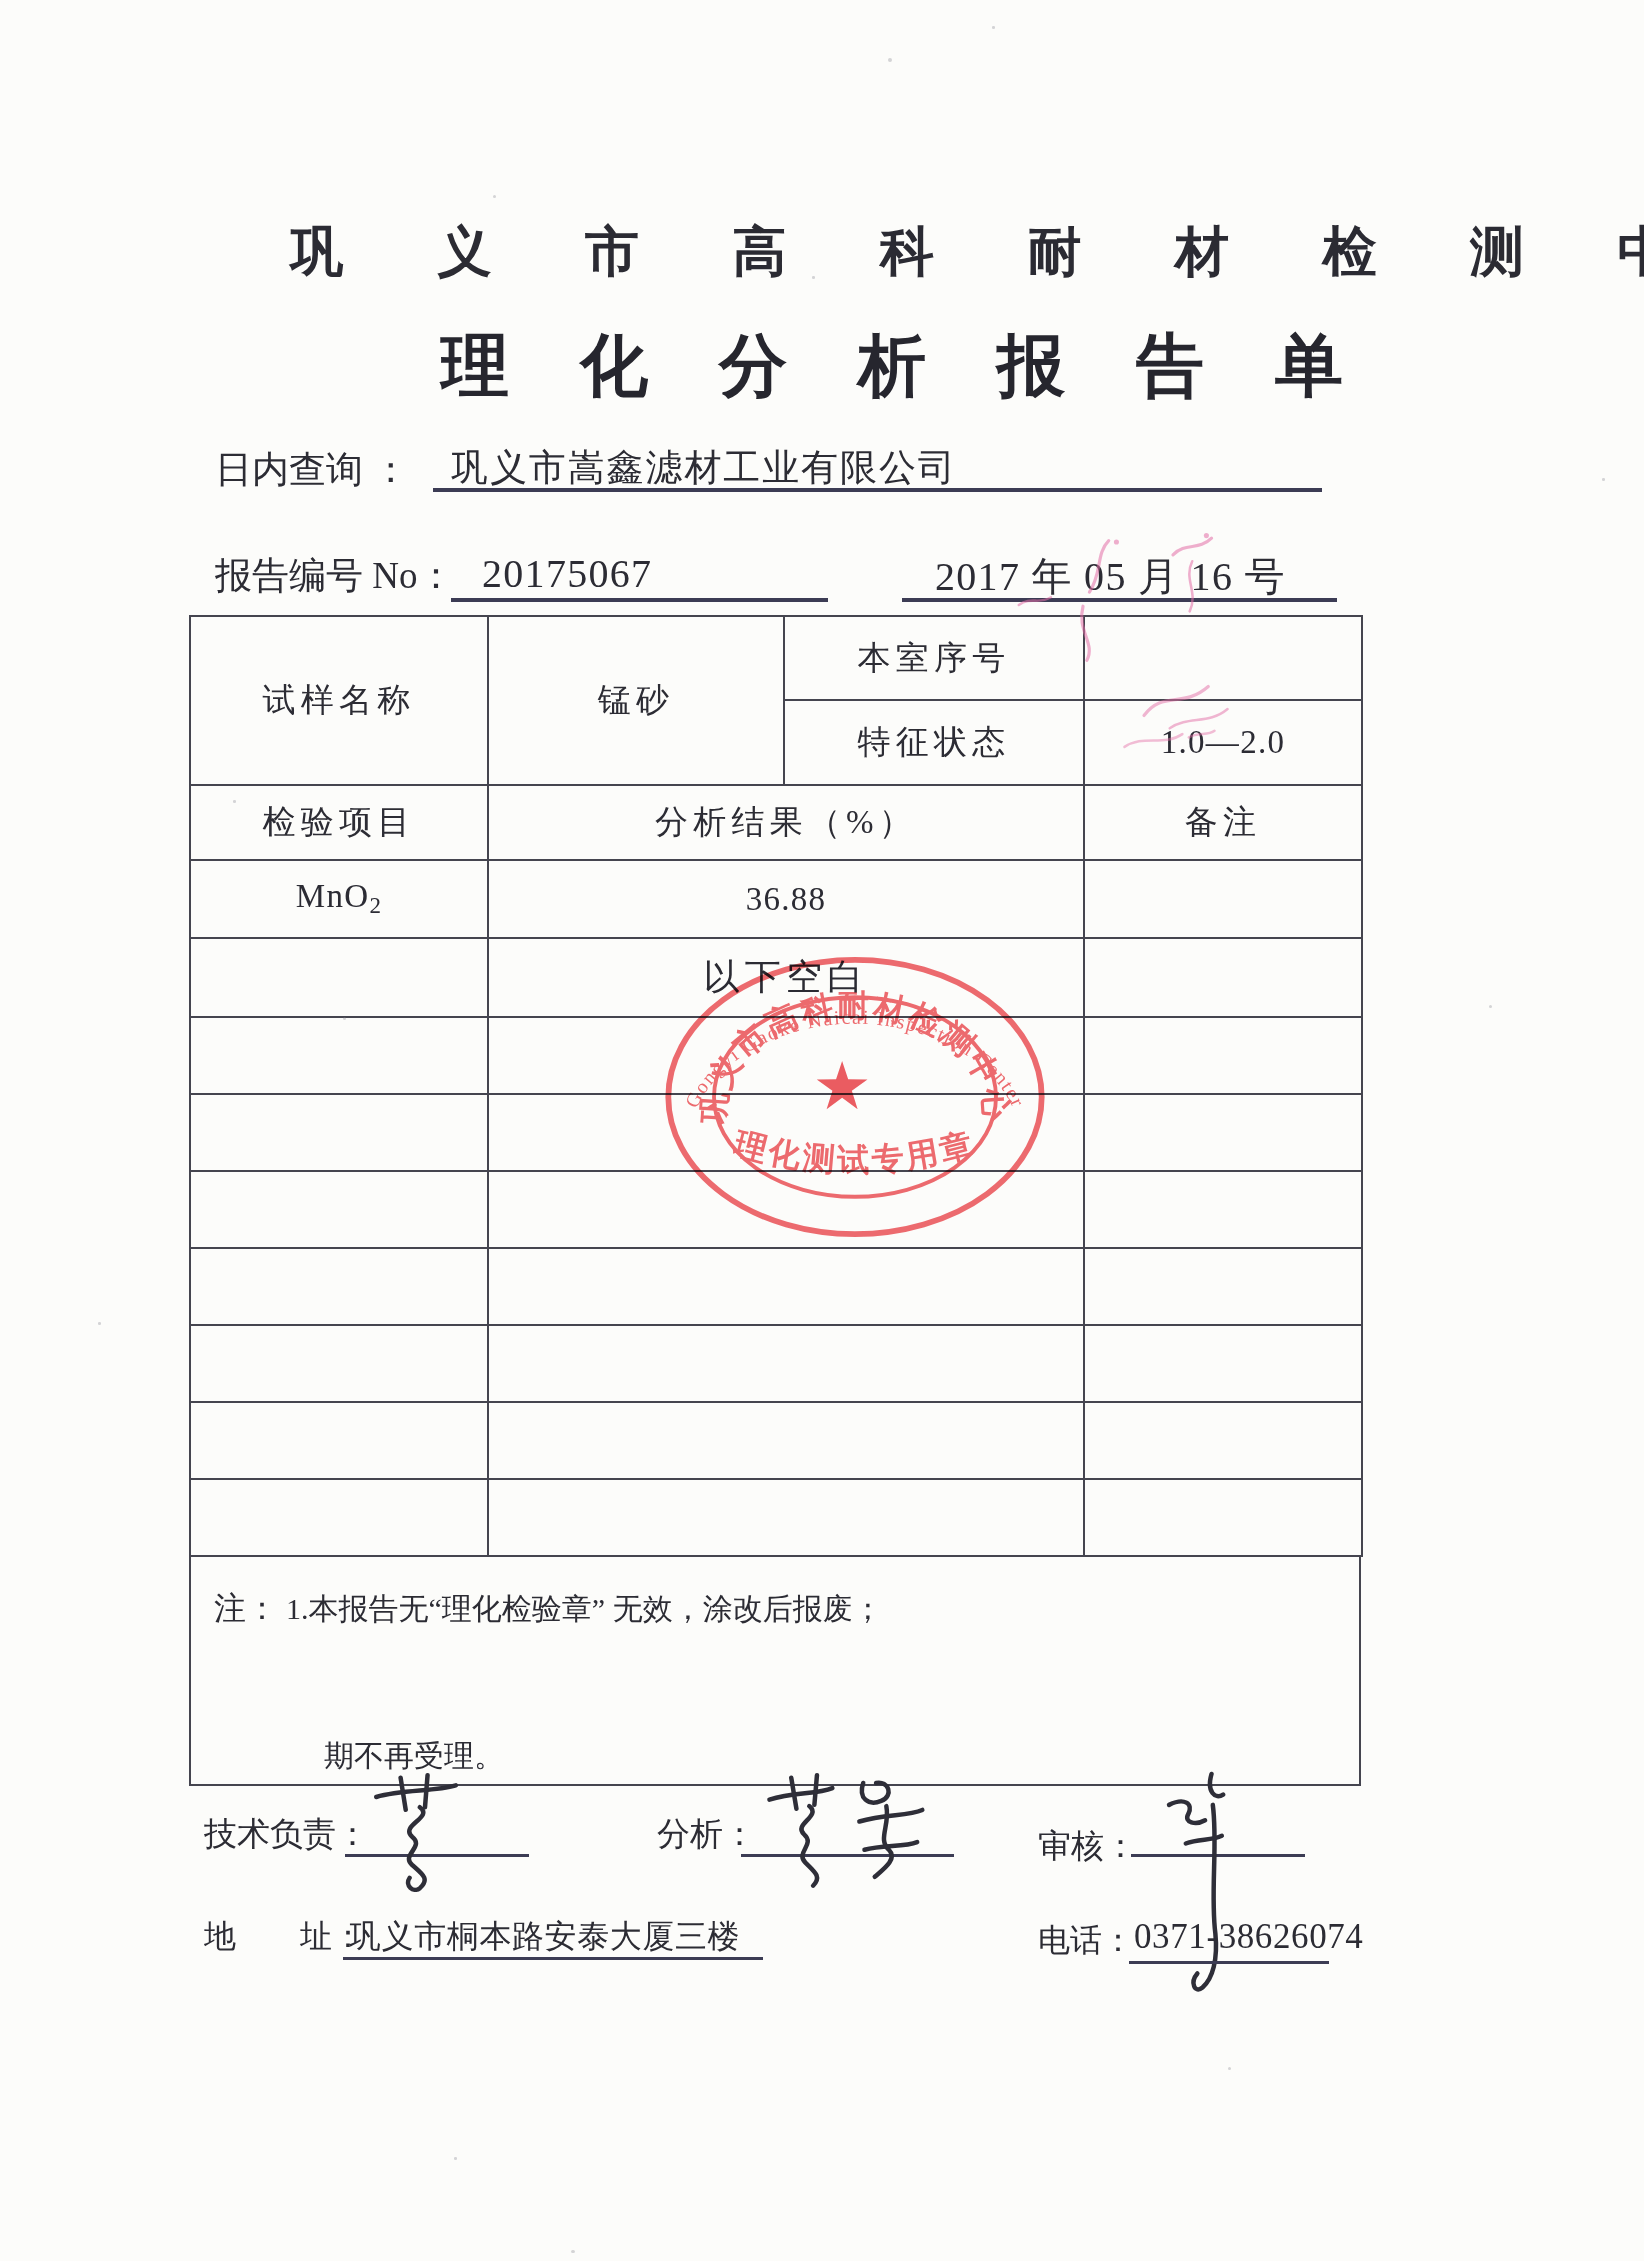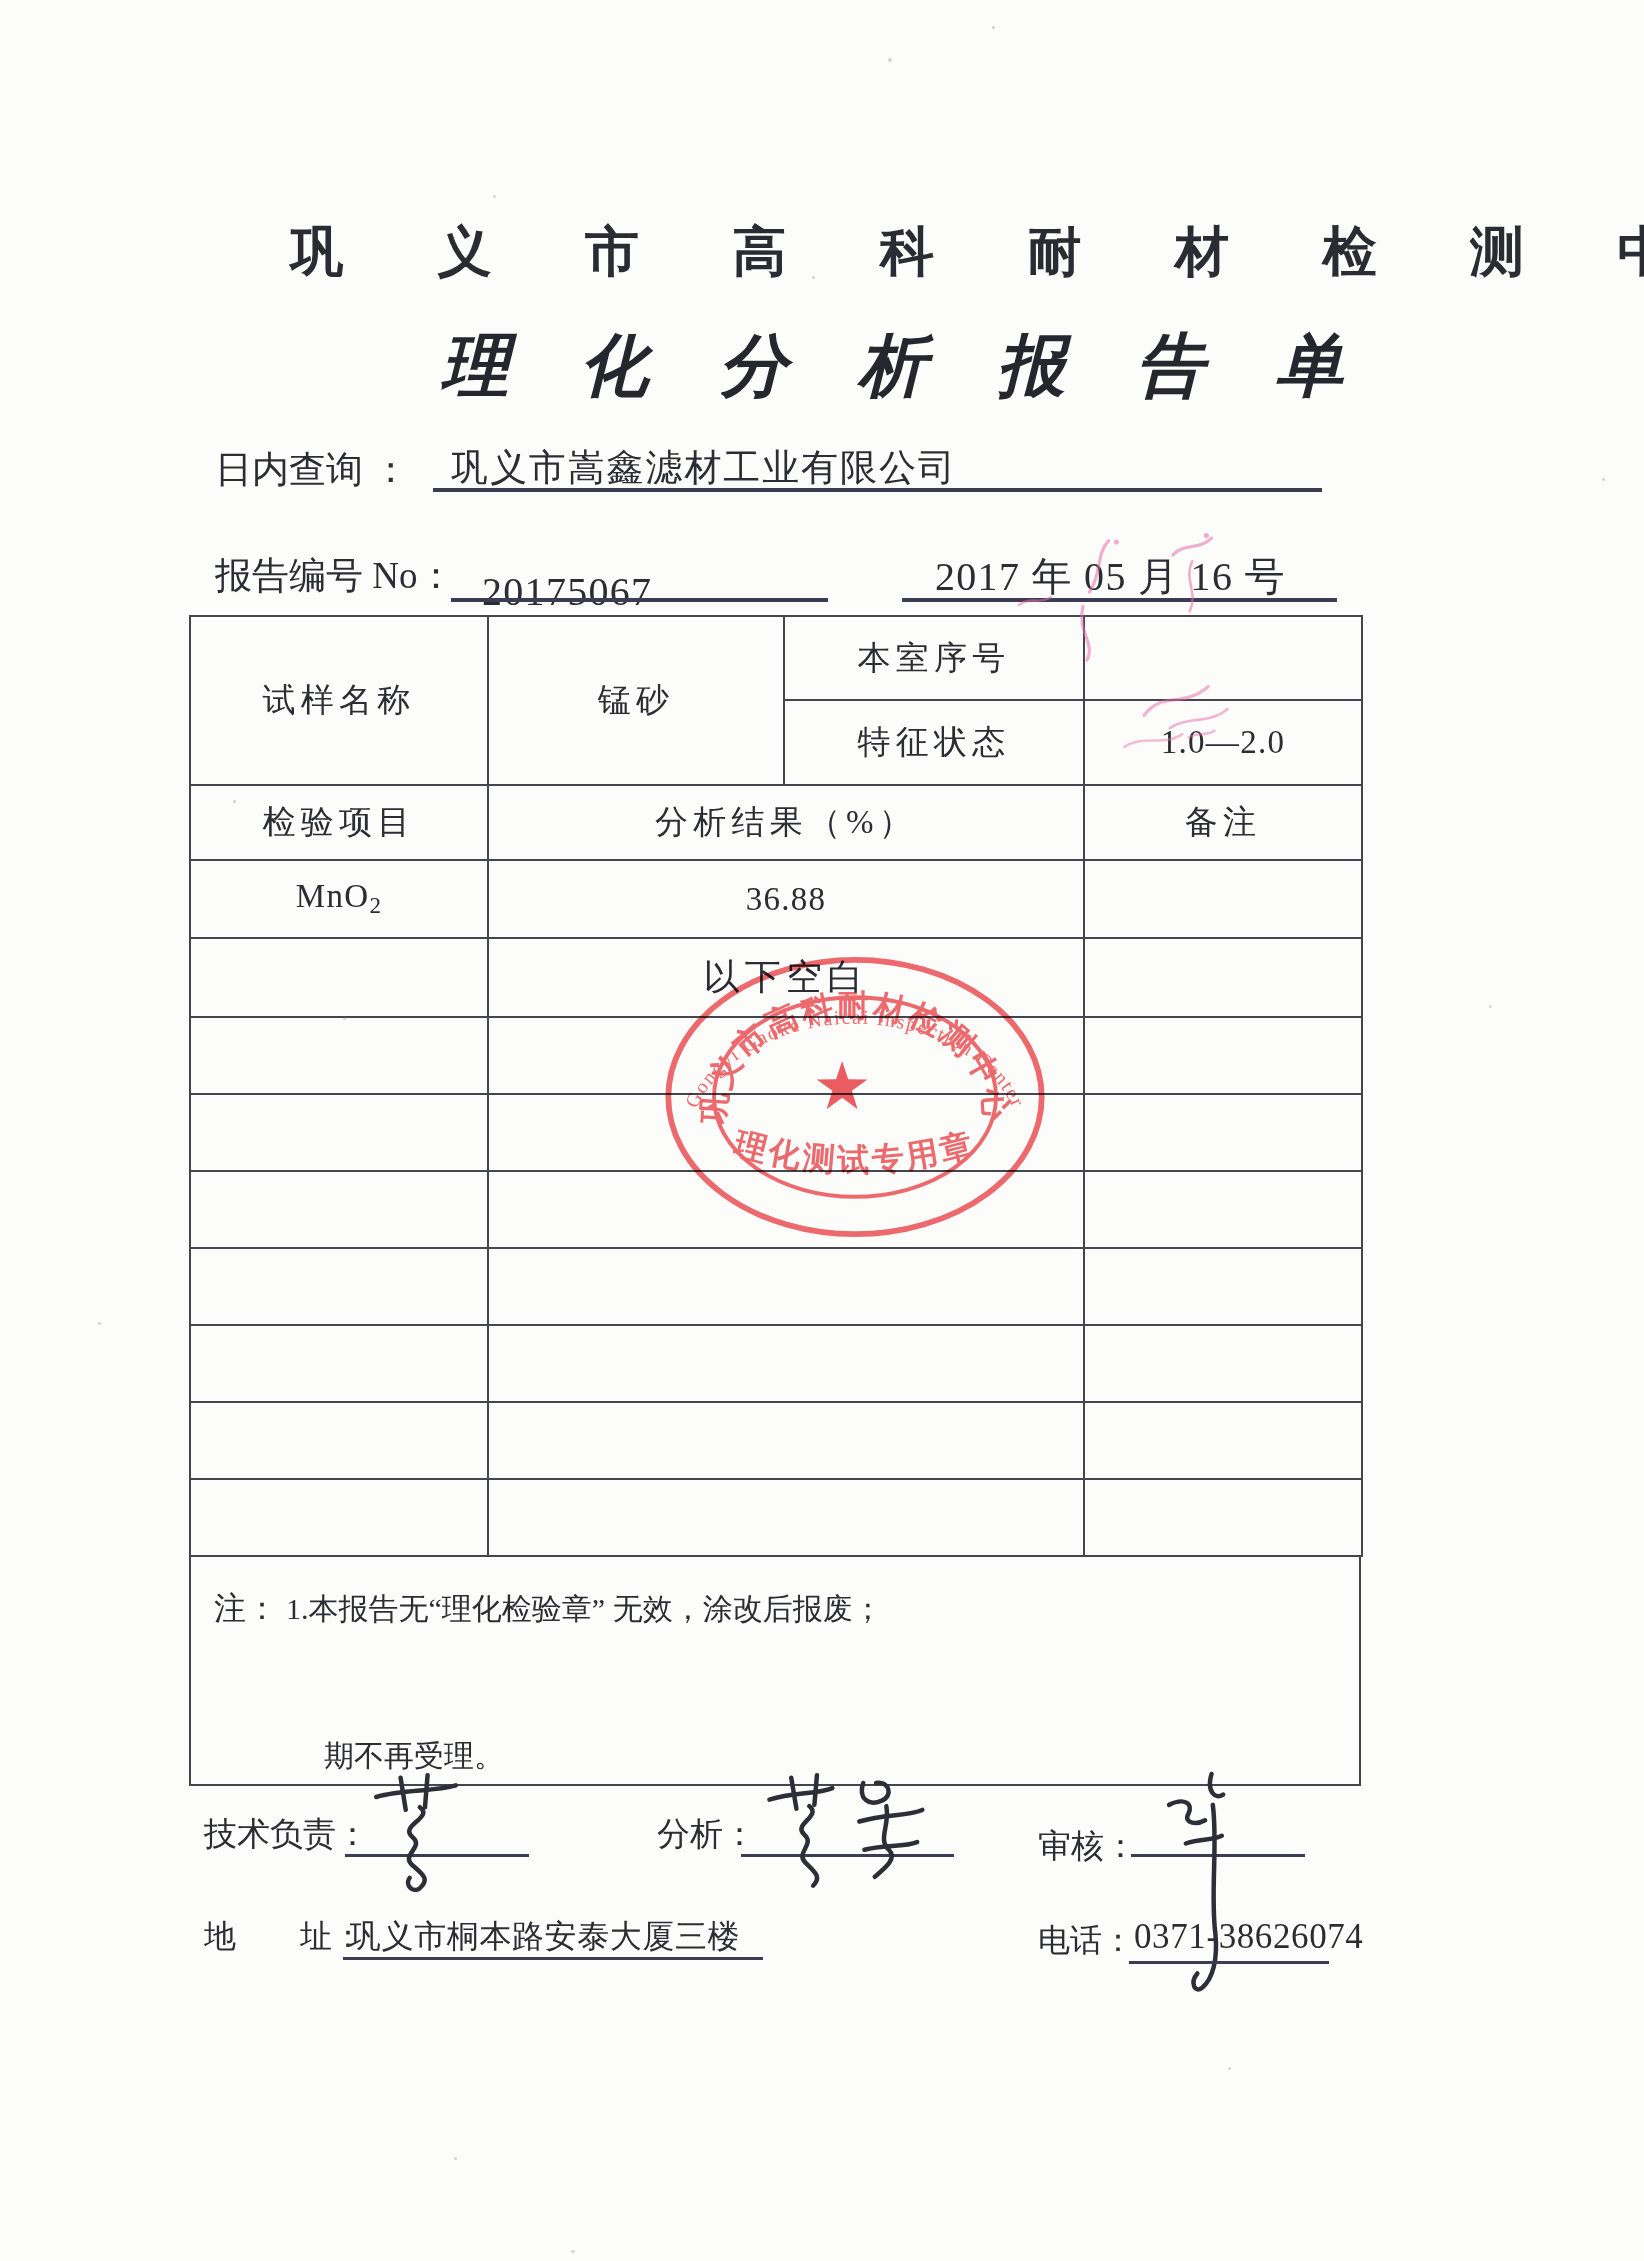--- a/index.html
+++ b/index.html
@@ -14,21 +14,21 @@
   }
   .abs{position:absolute;}
   .title-main{
     left:290px;top:216px;
     font-size:54px;font-weight:600;letter-spacing:40px;
     white-space:nowrap;color:#2b2b33;
   }
   .title-sub{
     left:441px;top:321px;
     font-size:68px;font-weight:700;letter-spacing:27px;
-    white-space:nowrap;color:#26262e;font-style:italic;
+    white-space:nowrap;color:#26262e;
   }
   .lbl{font-size:37px;white-space:nowrap;}
   .val{font-size:37px;white-space:nowrap;}
   .num{font-size:40px;white-space:nowrap;letter-spacing:1.3px;}
   .uline{position:absolute;height:3.9px;background:#3c3c54;}
   .uline.thin{height:3.2px;}
   
   table.report{
     position:absolute;left:189px;top:615px;
     border-collapse:collapse;table-layout:fixed;
@@ -69,21 +69,21 @@
 <div class="page">
 
   <div class="abs title-main">巩 义 市 高 科 耐 材 检 测 中 心</div>
   <div class="abs title-sub">理 化 分 析 报 告 单</div>
 
   <div class="abs lbl" style="left:215px;top:445px;">日内查询 ：</div>
   <div class="abs val" style="left:451px;top:443px;letter-spacing:1.9px;">巩义市嵩鑫滤材工业有限公司</div>
   <div class="uline" style="left:433px;top:488px;width:889px;"></div>
 
   <div class="abs lbl" style="left:215px;top:551px;">报告编号 No：</div>
-  <div class="abs num" style="left:482px;top:550px;margin-top:18px;">20175067</div>
+  <div class="abs num" style="left:482px;top:550px;">20175067</div>
   <div class="uline" style="left:451px;top:598px;width:377px;"></div>
   <div class="abs num" style="left:935px;top:549px;">2017 年 05 月 16 号</div>
   <div class="uline" style="left:902px;top:598px;width:435px;"></div>
 
   <table class="report">
     <colgroup>
         <col style="width:298px">
         <col style="width:296px">
         <col style="width:300px">
         <col style="width:278px">

